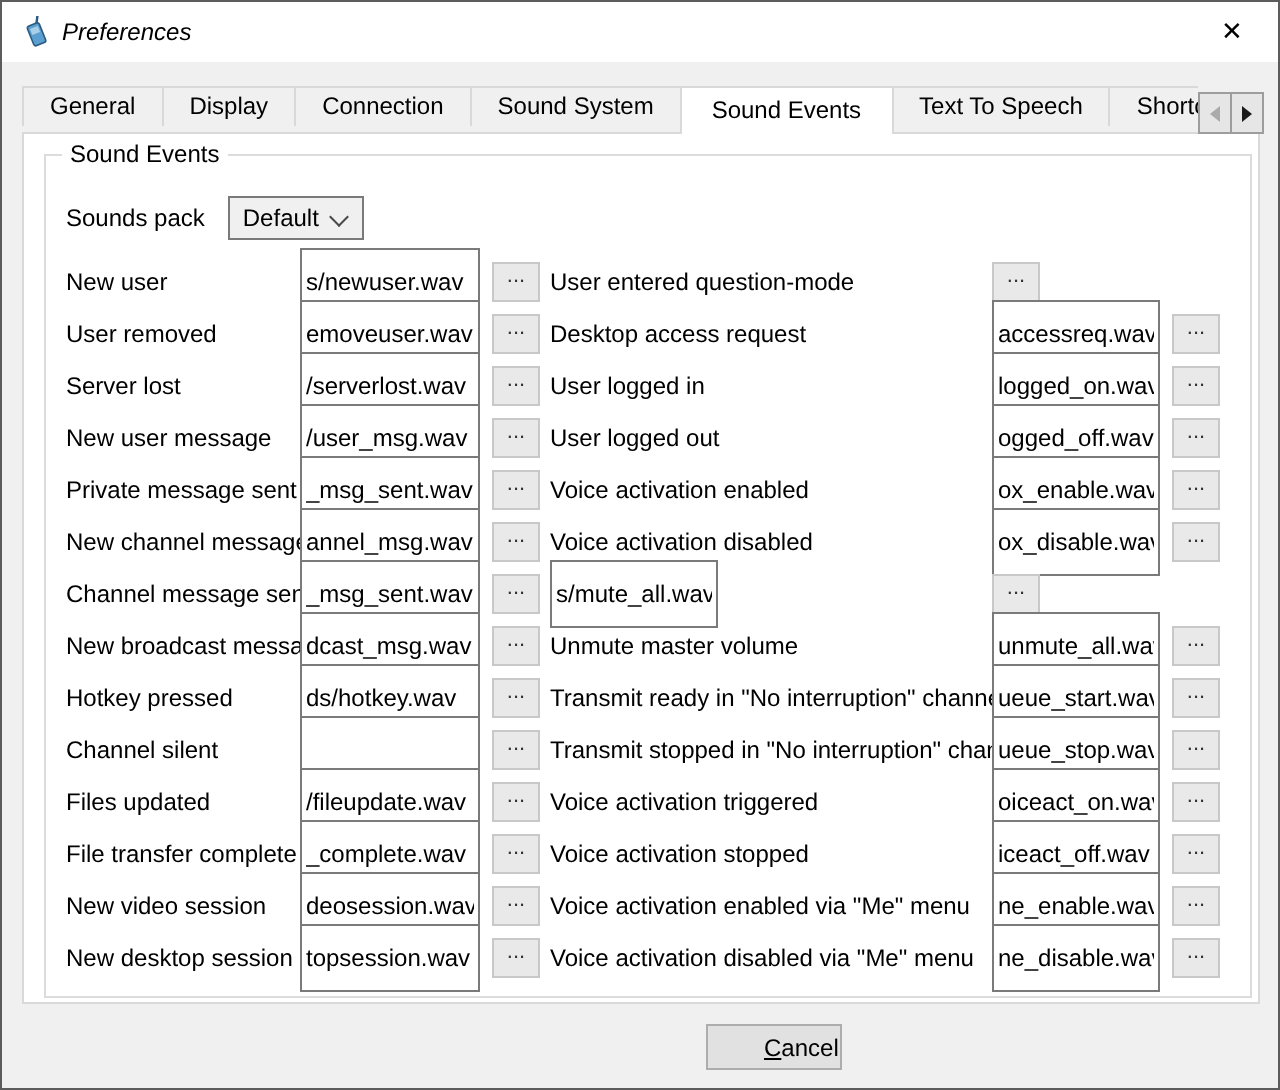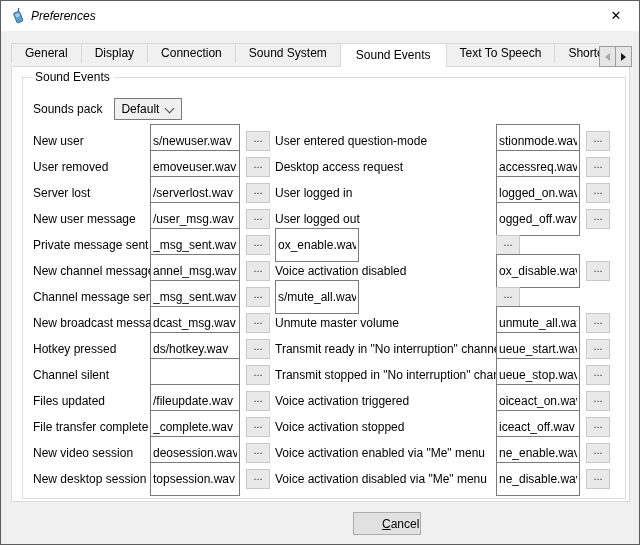--- a/index.html
+++ b/index.html
@@ -111,21 +111,20 @@
           <span class="combo-chevron"></span>
         </div>
       </div>
 
       <div class="rows">
           <div class="se-row">
             <div class="se-label">New user</div>
             <input type="text" class="se-input left" value="s/newuser.wav" style="">
             <button class="browse-btn">...</button>
             <div class="se-label">User entered question-mode</div>
-            <input type="text" class="se-input right" value="stionmode.wav" style="">
             <button class="browse-btn">...</button>
           </div>
           <div class="se-row">
             <div class="se-label">User removed</div>
             <input type="text" class="se-input left" value="emoveuser.wav" style="">
             <button class="browse-btn">...</button>
             <div class="se-label">Desktop access request</div>
             <input type="text" class="se-input right" value="accessreq.wav" style="">
             <button class="browse-btn">...</button>
           </div>
@@ -142,20 +141,21 @@
             <input type="text" class="se-input left" value="/user_msg.wav" style="">
             <button class="browse-btn">...</button>
             <div class="se-label">User logged out</div>
             <input type="text" class="se-input right" value="ogged_off.wav" style="">
             <button class="browse-btn">...</button>
           </div>
           <div class="se-row">
             <div class="se-label">Private message sent</div>
             <input type="text" class="se-input left" value="_msg_sent.wav" style="">
             <button class="browse-btn">...</button>
+            <div class="se-label">Voice activation enabled</div>
             <input type="text" class="se-input right" value="ox_enable.wav" style="">
             <button class="browse-btn">...</button>
           </div>
           <div class="se-row">
             <div class="se-label">New channel message</div>
             <input type="text" class="se-input left" value="annel_msg.wav" style="">
             <button class="browse-btn">...</button>
             <div class="se-label">Voice activation disabled</div>
             <input type="text" class="se-input right" value="ox_disable.wav" style="">
             <button class="browse-btn">...</button>

